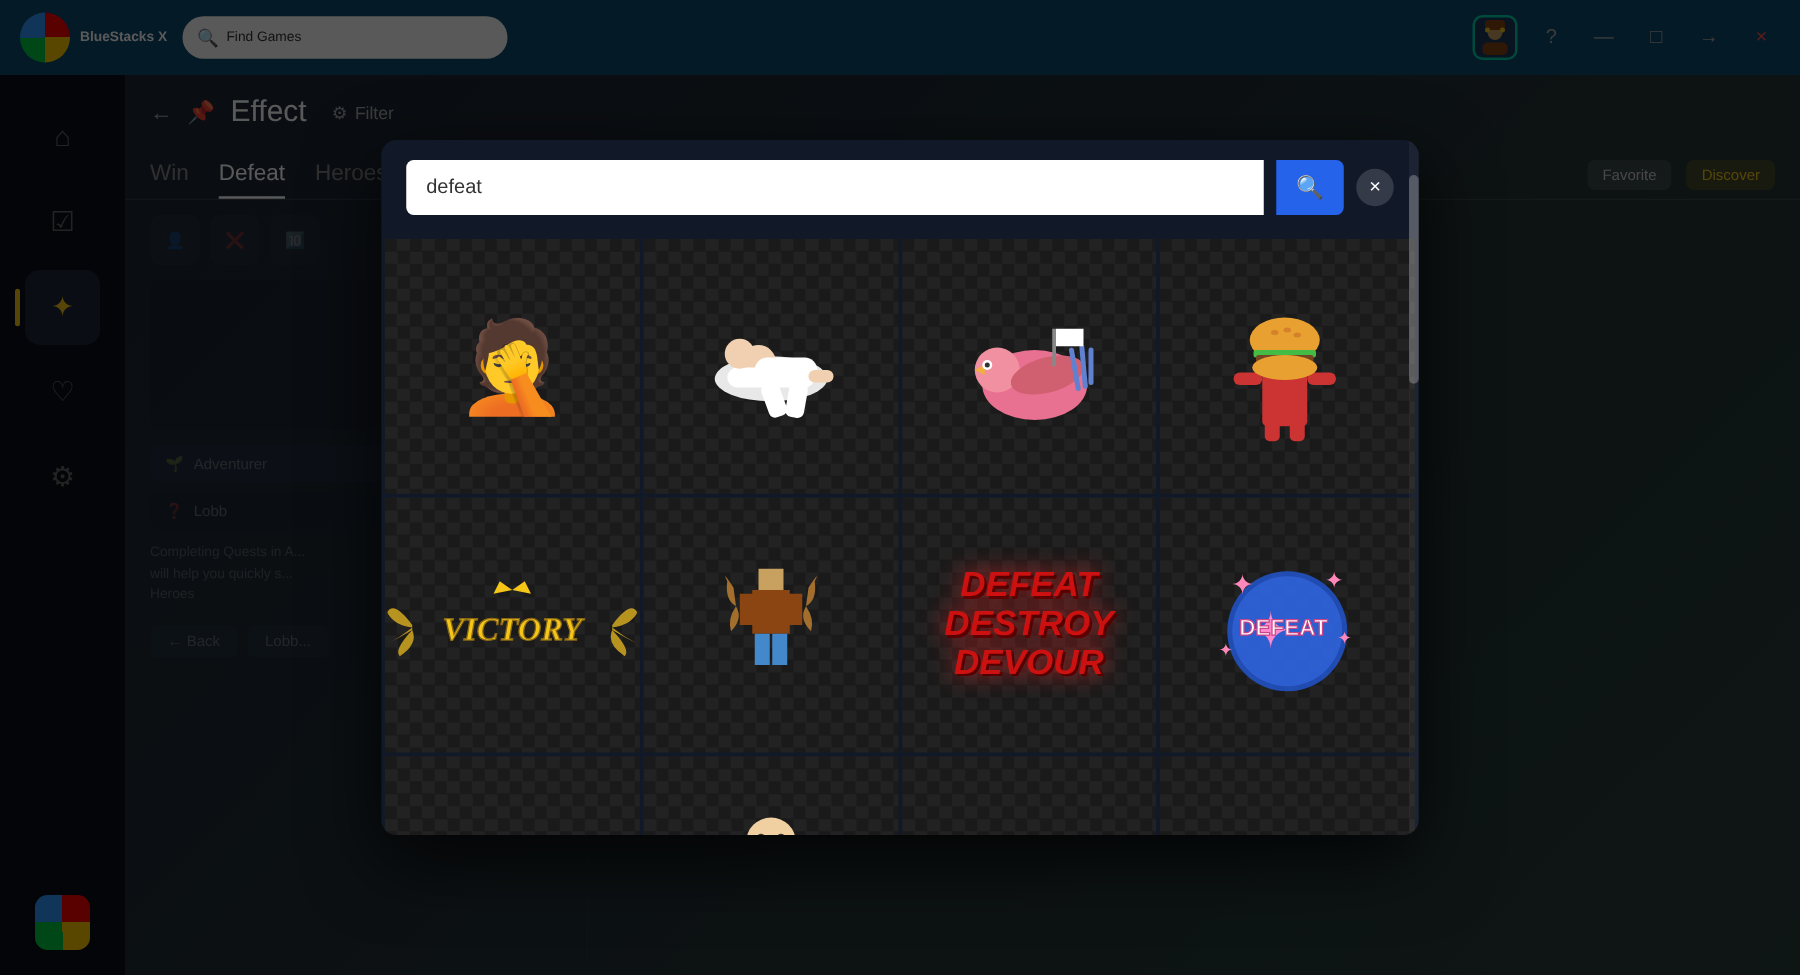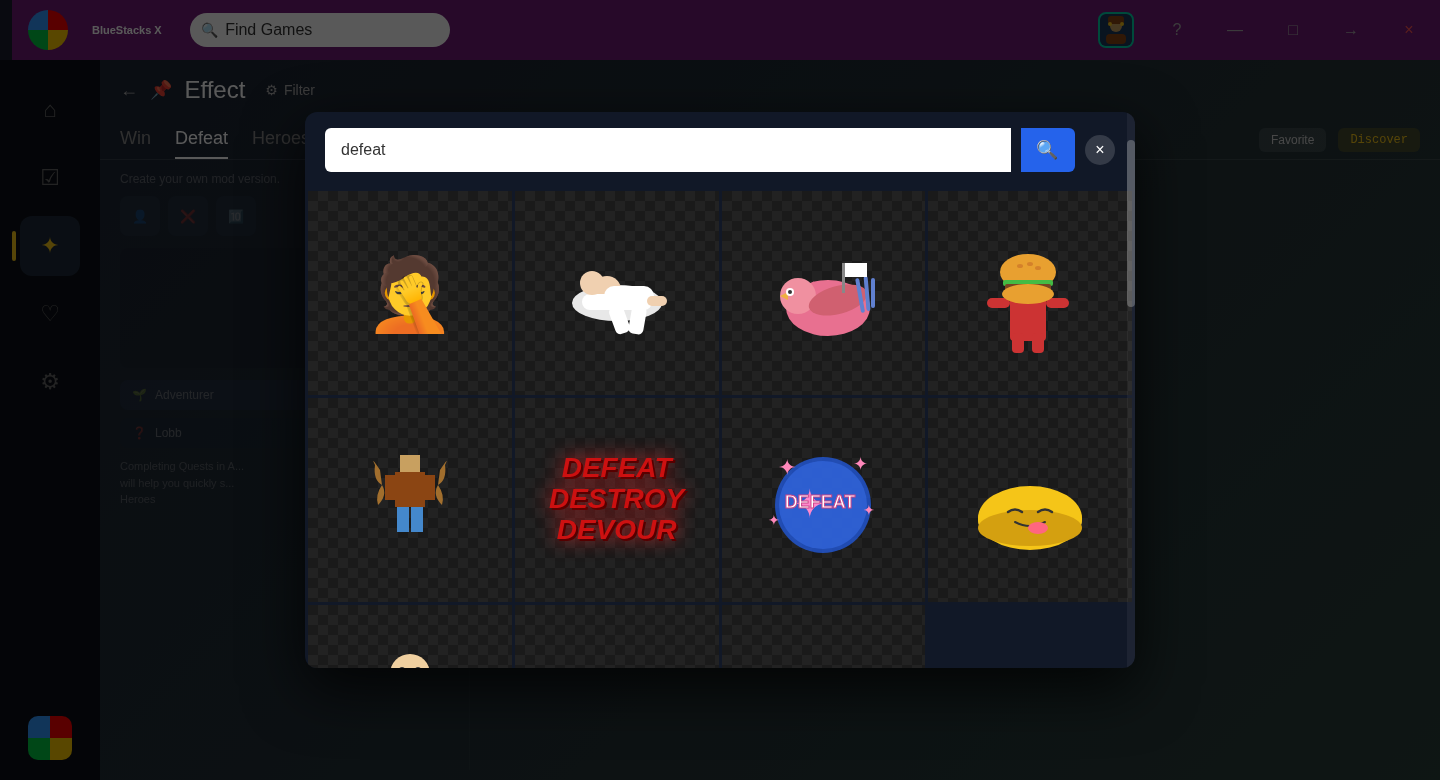--- a/index.html
+++ b/index.html
@@ -7,27 +7,27 @@
       width: 1440px;
       height: 780px;
       overflow: hidden;
       font-family: -apple-system, BlinkMacSystemFont, 'Segoe UI', sans-serif;
       background: #1a1f2e;
     }
 
     
     .topbar {
       position: absolute;
-      top: 0; left: 12px; right: 0;
+      top: 0; left: 0; right: 0;
       height: 60px;
-      background: #701a75;
+      background: #0c4a6e;
       display: flex;
       align-items: center;
       padding: 0 16px;
-      gap: 28px;
+      gap: 12px;
       z-index: 10;
     }
     .bluestacks-logo {
       width: 40px; height: 40px;
       border-radius: 50%;
       background: conic-gradient(red 0deg 90deg, #ffcc00 90deg 180deg, #00cc44 180deg 270deg, #3399ff 270deg 360deg);
       flex-shrink: 0;
     }
     .bluestacks-label {
       color: #fff;
@@ -42,21 +42,21 @@
       background: #fff;
       border-radius: 20px;
       display: flex;
       align-items: center;
       padding: 0 12px;
       gap: 6px;
     }
     .search-bar input {
       border: none;
       outline: none;
-      font-size: 16px;
+      font-size: 11px;
       color: #333;
       width: 100%;
       background: transparent;
     }
     .search-icon-sm {
       color: #888;
       font-size: 14px;
     }
     .topbar-spacer { flex: 1; }
     .topbar-avatar {
@@ -183,21 +183,20 @@
       border: none;
       color: #ccc;
       padding: 5px 12px;
       border-radius: 6px;
       font-size: 12px;
       cursor: pointer;
     }
     .tab-btn.discover {
       background: rgba(255,200,0,0.15);
       color: #f5c518;
-      font-family: Liberation Mono, monospace;
     }
 
     
     .content-body {
       display: flex;
       gap: 0;
       height: calc(100% - 110px);
     }
     .content-left {
       flex: 0 0 370px;
@@ -401,37 +400,40 @@
     <div class="tab active">Defeat</div>
     <div class="tab">Heroes</div>
     <div class="tabs-right">
       <button class="tab-btn">Favorite</button>
       <button class="tab-btn discover">Discover</button>
     </div>
   </div>
 
   <div class="content-body" style="opacity:0.4">
     <div class="content-left">
-      <p style="color:#bbb;font-size:12px;margin-bottom:10px;">Create your own mod version.</p>
       <div style="display:flex;gap:8px;margin-bottom:12px;">
         <div style="width:40px;height:40px;background:#2a3a4a;border-radius:8px;display:flex;align-items:center;justify-content:center;">👤</div>
         <div style="width:40px;height:40px;background:#2a3a4a;border-radius:8px;display:flex;align-items:center;justify-content:center;">❌</div>
         <div style="width:40px;height:40px;background:#2a3a4a;border-radius:8px;display:flex;align-items:center;justify-content:center;">🔟</div>
       </div>
       <div style="width:80%;height:120px;background:#1a2030;border-radius:8px;margin-bottom:12px;"></div>
       <div style="background:#2a3550;border-radius:8px;padding:8px 12px;color:#ccc;font-size:12px;display:flex;align-items:center;gap:8px;">
         <span>🌱</span>
           <span>Adventurer</span>
       </div>
       <div style="background:#1e2a3a;border-radius:8px;padding:8px 12px;color:#ccc;font-size:12px;display:flex;align-items:center;gap:8px;margin-top:8px;">
         <span>❓</span>
           <span>Lobb</span>
       </div>
       <div style="color:#aaa;font-size:11px;margin-top:10px;line-height:1.5;">
         Completing Quests in A...<br>will help you quickly s...<br>Heroes
+      </div>
+      <div style="display:flex;gap:8px;margin-top:16px;">
+        <button style="background:#2a3a4a;border:none;color:#ccc;padding:6px 14px;border-radius:6px;cursor:pointer;font-size:12px;">← Back</button>
+        <button style="background:#2a3a4a;border:none;color:#ccc;padding:6px 14px;border-radius:6px;cursor:pointer;font-size:12px;">Lobb...</button>
       </div>
     </div>
     <div class="content-right">
       <div style="width:100px;height:70px;background:#1a2030;border-radius:6px;border:1px solid #333;"></div>
       <div style="width:100px;height:70px;background:#1a2030;border-radius:6px;border:1px solid #333;"></div>
       <div style="display:flex;flex-direction:column;gap:4px;">
         <div style="color:#aaa;font-size:11px;">...LE...</div>
         <div style="color:#aaa;font-size:11px;">LOOOO S...</div>
       </div>
       <div style="display:flex;flex-direction:column;gap:4px;margin-left:20px;">
@@ -519,20 +521,34 @@
           <ellipse cx="73" cy="40" rx="3" ry="2" fill="#d4812a"></ellipse>
 
           <rect x="38" y="52" width="50" height="6" rx="2" fill="#44bb44"></rect>
 
           <rect x="40" y="56" width="46" height="8" rx="2" fill="#774422"></rect>
 
           <ellipse cx="63" cy="66" rx="26" ry="10" fill="#e8a030"></ellipse>
         </svg>
       </div>
 
+      <div class="grid-cell">
+        <div class="victory-wings">
+          <svg width="200" height="80" viewBox="0 0 200 80">
+
+            <path d="M20,40 Q5,20 0,30 Q5,40 20,42 Q10,50 0,55 Q10,50 20,44 Q5,60 10,65 Q25,55 20,44" fill="#c8a020" opacity="0.9"></path>
+
+            <path d="M180,40 Q195,20 200,30 Q195,40 180,42 Q190,50 200,55 Q190,50 180,44 Q195,60 190,65 Q175,55 180,44" fill="#c8a020" opacity="0.9"></path>
+
+            <polygon points="85,15 90,5 100,12 110,5 115,15 100,12" fill="#f5c518"></polygon>
+
+            <text x="100" y="52" text-anchor="middle" font-family="serif" font-size="26" font-weight="900" font-style="italic" fill="#f5c518" stroke="#8b6914" stroke-width="1">VICTORY</text>
+          </svg>
+        </div>
+      </div>
 
       <div class="grid-cell">
         <svg width="80" height="100" viewBox="0 0 80 100">
 
           <rect x="30" y="5" width="20" height="20" fill="#c8a060"></rect>
           <rect x="25" y="22" width="30" height="35" fill="#8b4513"></rect>
           <rect x="15" y="25" width="12" height="25" fill="#8b4513"></rect>
           <rect x="53" y="25" width="12" height="25" fill="#8b4513"></rect>
           <rect x="27" y="57" width="12" height="25" fill="#4488cc"></rect>
           <rect x="41" y="57" width="12" height="25" fill="#4488cc"></rect>

